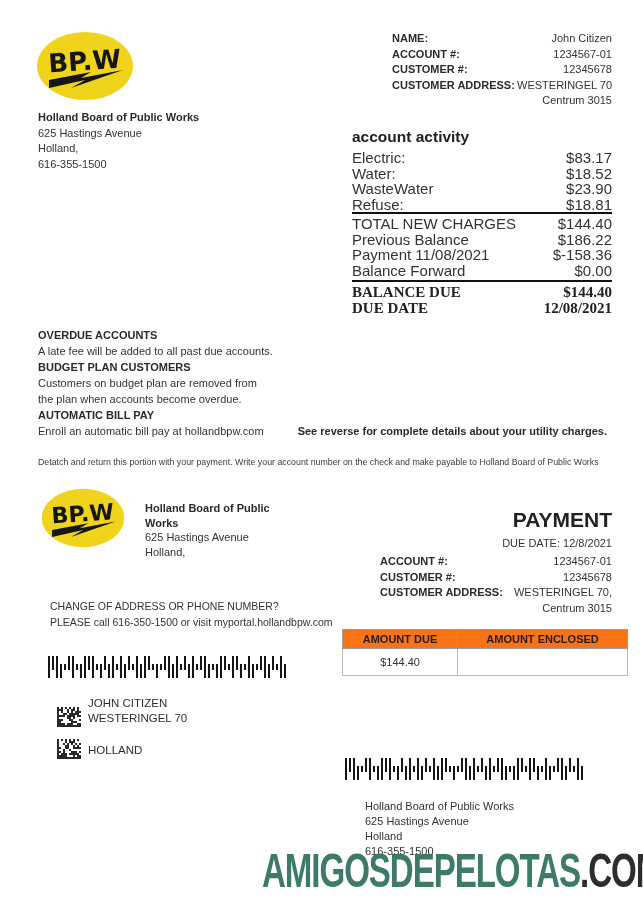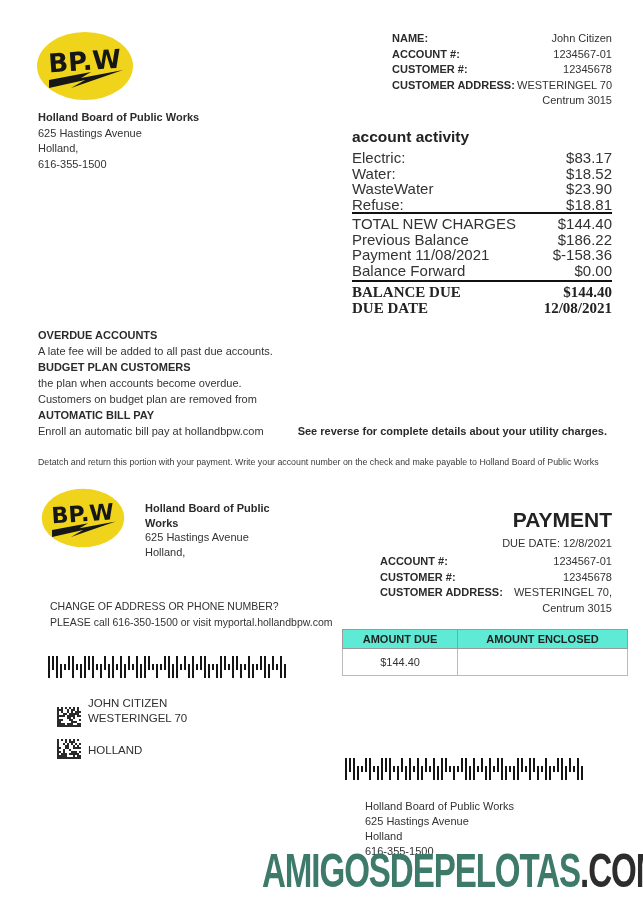--- a/index.html
+++ b/index.html
@@ -37,21 +37,21 @@
 
   
   .stub-addr { width:140px; font-size:11px; line-height:14.5px; }
   .payment-title { font-size:21px; font-weight:bold; color:#222; text-align:right; width:260px; }
   .stub-due { font-size:11px; text-align:right; width:260px; }
 
   .change-addr { font-size:10.5px; line-height:16px; }
 
   
   .amount-table { width:286px; border-collapse:collapse; font-size:11px; }
-  .amount-table th { background:#5eead4; color:#1f1f1f; font-weight:bold; padding:3px 2px; border:1px solid #9a9a9a; text-align:center; font-size:11px; }
+  .amount-table th { background:#f97316; color:#1f1f1f; font-weight:bold; padding:3px 2px; border:1px solid #9a9a9a; text-align:center; font-size:11px; }
   .amount-table td { border:1px solid #bbb; height:27px; text-align:center; vertical-align:middle; font-size:11px; }
 
   
   .imb { display:flex; gap:2px; align-items:flex-start; height:22px; }
   .imb .bar { width:2px; background:#151515; }
   .bar-F { height:22px; }
   .bar-A { height:14px; }
   .bar-D { height:14px; margin-top:8px; }
   .bar-T { height:6px; margin-top:8px; }
 
@@ -150,22 +150,22 @@
         <span class="c1">DUE DATE</span>
         <span class="c2">12/08/2021</span>
       </div>
     </div>
   </div>
 
   <div class="abs notices" style="left:38px; top:327px;">
     <div class="h">OVERDUE ACCOUNTS</div>
     <div>A late fee will be added to all past due accounts.</div>
     <div class="h">BUDGET PLAN CUSTOMERS</div>
+    <div>Customers on budget plan are removed from</div>
     <div>the plan when accounts become overdue.</div>
-    <div>Customers on budget plan are removed from</div>
     <div class="h">AUTOMATIC BILL PAY</div>
     <div>
       <span>Enroll an automatic bill pay at hollandbpw.com</span><span class="see-reverse">See reverse for complete details about your utility charges.</span>
     </div>
   </div>
 
   <div class="abs detach" style="left:38px; top:457px;">Detatch and return this portion with your payment. Write your account number on the check and make payable to Holland Board of Public Works</div>
 
   <div class="abs" style="left:40px; top:487px;">
     <svg class="logo-svg" width="86" height="62" viewBox="0 0 100 72" xmlns="http://www.w3.org/2000/svg">

